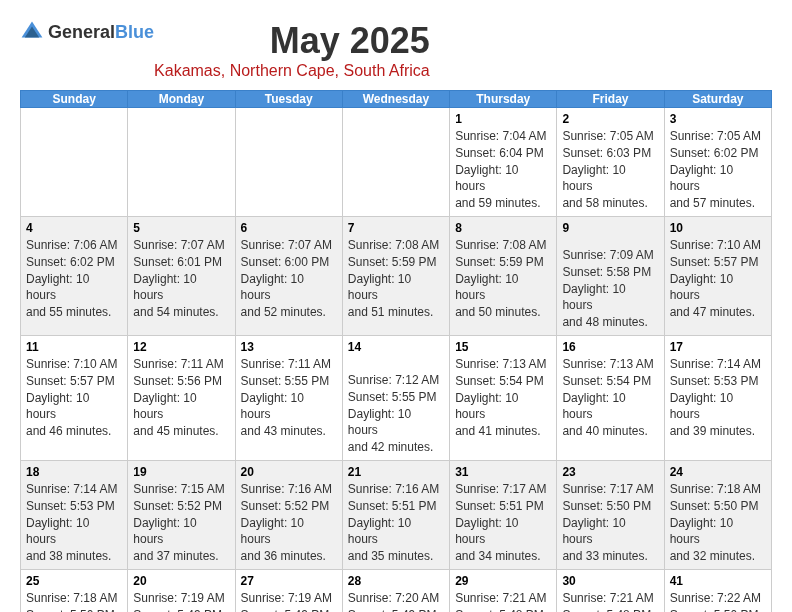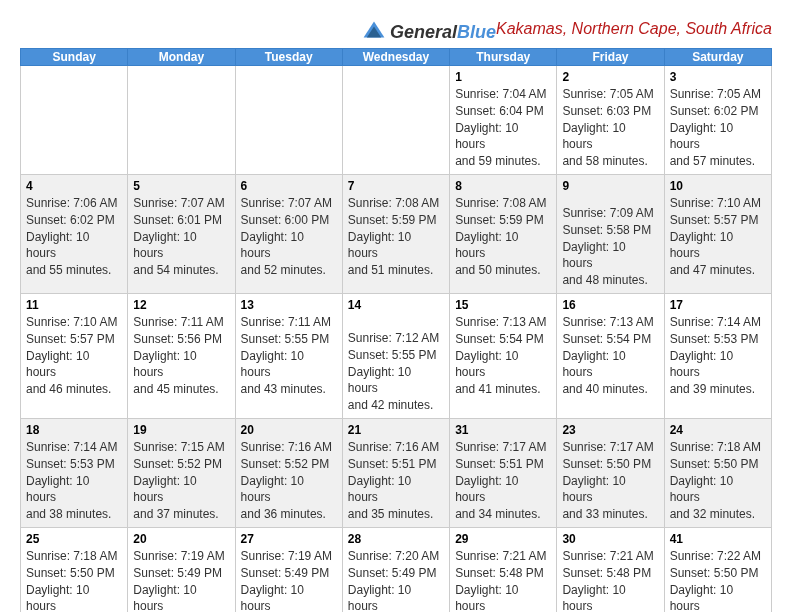--- a/index.html
+++ b/index.html
@@ -5,24 +5,23 @@
     * { margin: 0; padding: 0; box-sizing: border-box; }
     body {
       font-family: Arial, sans-serif;
       background: #fff;
       width: 792px;
       min-height: 612px;
       padding: 20px;
     }
     .header {
       display: flex;
-      justify-content: flex-end;
+      justify-content: flex-start;
       align-items: flex-start;
-      margin-bottom: 4px;
-      font-style: italic;
+      margin-bottom: 10px;
     }
     .logo {
       display: flex;
       align-items: center;
       gap: 4px;
     }
     .logo-text-general {
       font-size: 18px;
       font-weight: bold;
       color: #333;
@@ -94,20 +93,21 @@
   <div class="logo">
     <svg class="logo-icon" viewBox="0 0 30 30" xmlns="http://www.w3.org/2000/svg">
       <polygon points="15,2 28,22 2,22" fill="#4a90d9"></polygon>
       <polygon points="15,8 24,22 6,22" fill="#2a6090"></polygon>
     </svg>
     <div>
       <span class="logo-text-general">General</span><span class="logo-text-blue">Blue</span>
     </div>
   </div>
   <div class="title-block">
+    <div class="month-year">May 2025</div>
     <div class="location">Kakamas, Northern Cape, South Africa</div>
   </div>
 </div>
 
 <table>
   <thead>
     <tr>
     <th>Sunday</th>
         <th>Monday</th>
         <th>Tuesday</th>

